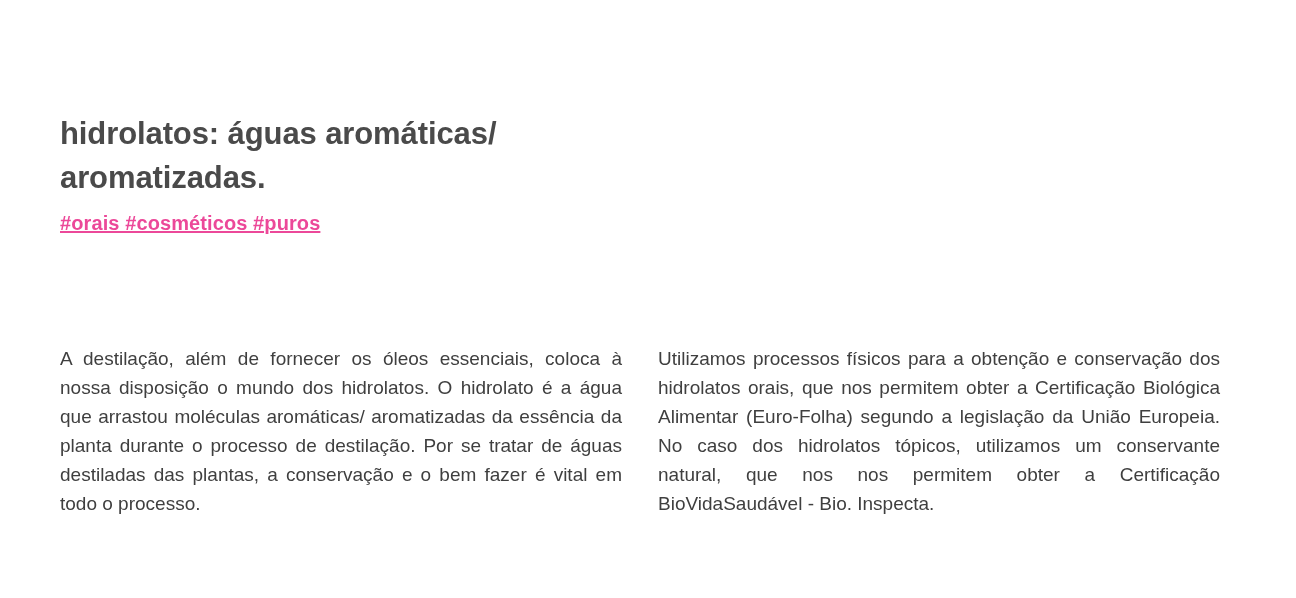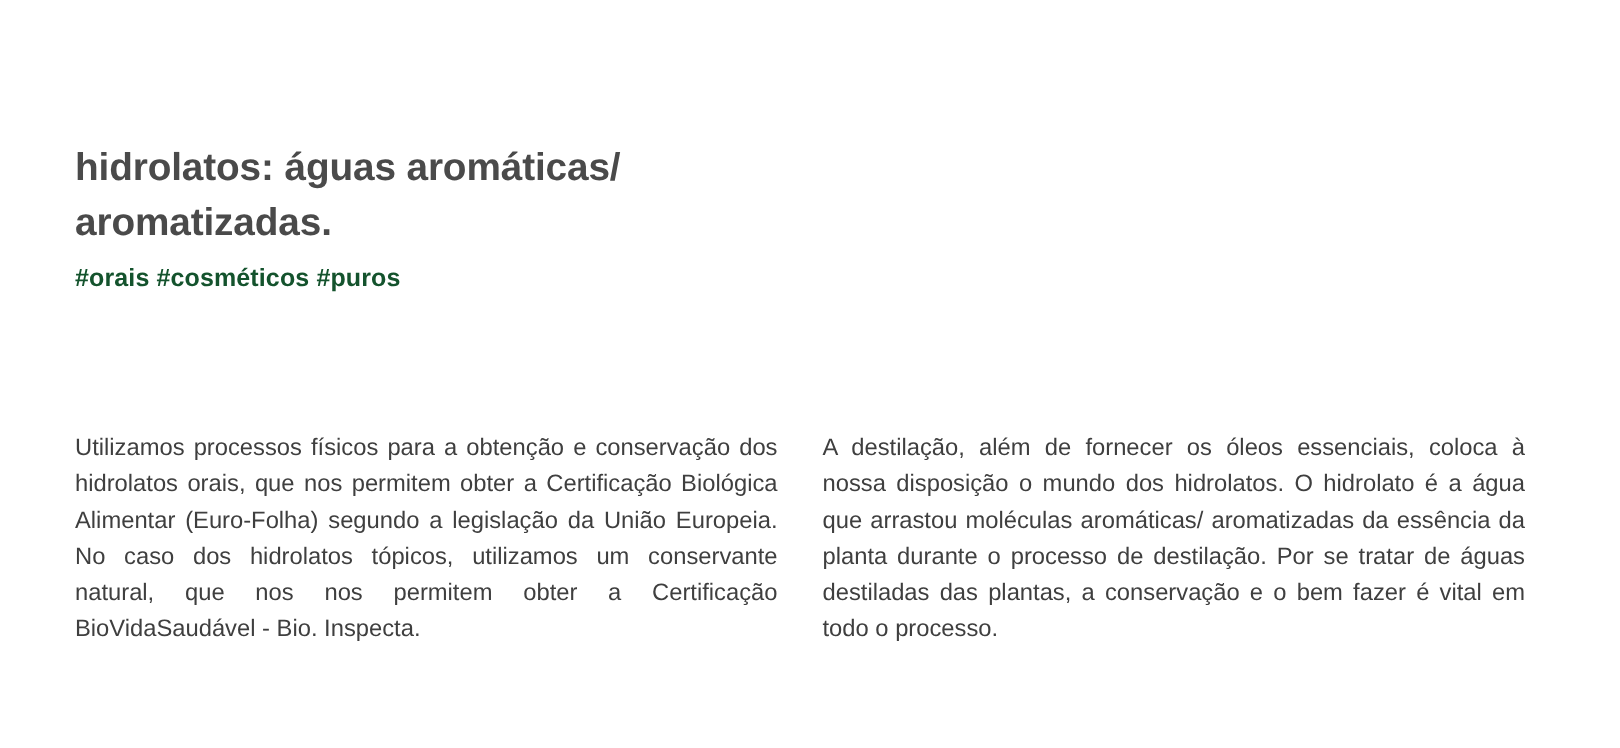--- a/index.html
+++ b/index.html
@@ -38,22 +38,23 @@
     color: #4a4a4a;
     letter-spacing: -0.1px;
     width: 600px;
     margin: 0;
   }
 
   .tags {
     margin: 12px 0 0 0;
     font-size: 20px;
     font-weight: bold;
-    color: #14532d;
+    color: #ec4899;
     letter-spacing: 0.1px;
+    text-decoration: underline;
   }
 
   .columns {
     position: absolute;
     left: 60px;
     top: 344px;
     width: 1160px;
     display: flex;
     gap: 36px;
   }
@@ -83,21 +84,21 @@
 <body>
 
 <div class="page">
 
   <div class="content">
     <h1 class="title">hidrolatos: águas aromáticas/ aromatizadas.</h1>
     <div class="tags">#orais #cosméticos #puros</div>
   </div>
 
   <div class="columns">
+    <div class="col left">
+      <p>A destilação, além de fornecer os óleos essenciais, coloca à nossa disposição o mundo dos hidrolatos. O hidrolato é a água que arrastou moléculas aromáticas/ aromatizadas da essência da planta durante o processo de destilação. Por se tratar de águas destiladas das plantas, a conservação e o bem fazer é vital em todo o processo.</p>
+    </div>
     <div class="col right">
       <p>Utilizamos processos físicos para a obtenção e conservação dos hidrolatos orais, que nos permitem obter a Certificação Biológica Alimentar (Euro-Folha) segundo a legislação da União Europeia. No caso dos hidrolatos tópicos, utilizamos um conservante natural, que nos nos permitem obter a Certificação BioVidaSaudável - Bio. Inspecta.</p>
-    </div>
-    <div class="col left">
-      <p>A destilação, além de fornecer os óleos essenciais, coloca à nossa disposição o mundo dos hidrolatos. O hidrolato é a água que arrastou moléculas aromáticas/ aromatizadas da essência da planta durante o processo de destilação. Por se tratar de águas destiladas das plantas, a conservação e o bem fazer é vital em todo o processo.</p>
     </div>
   </div>
 
 </div>
 
 </body></html>

